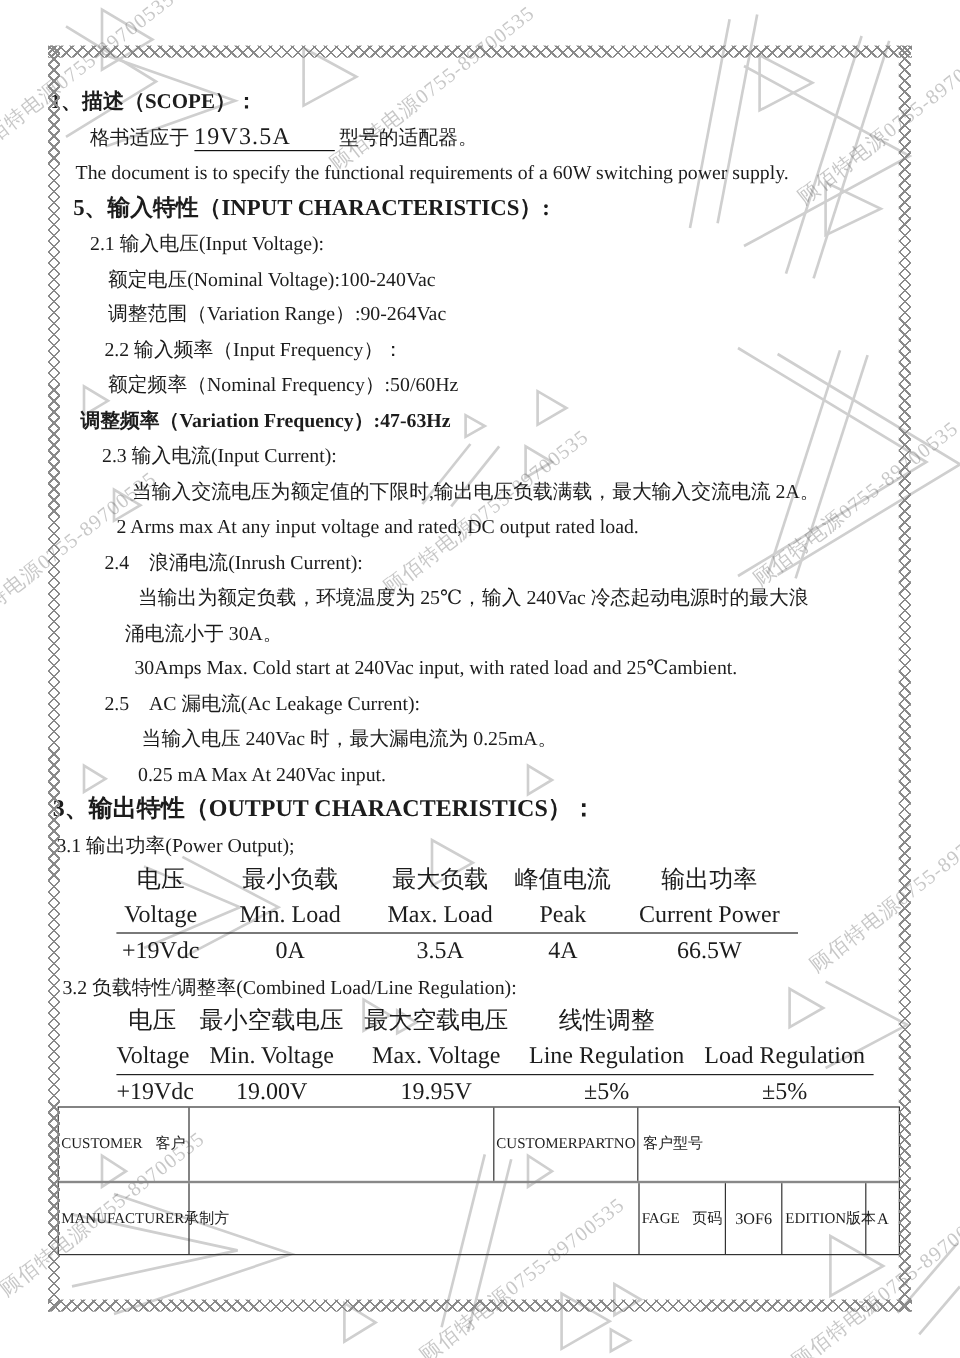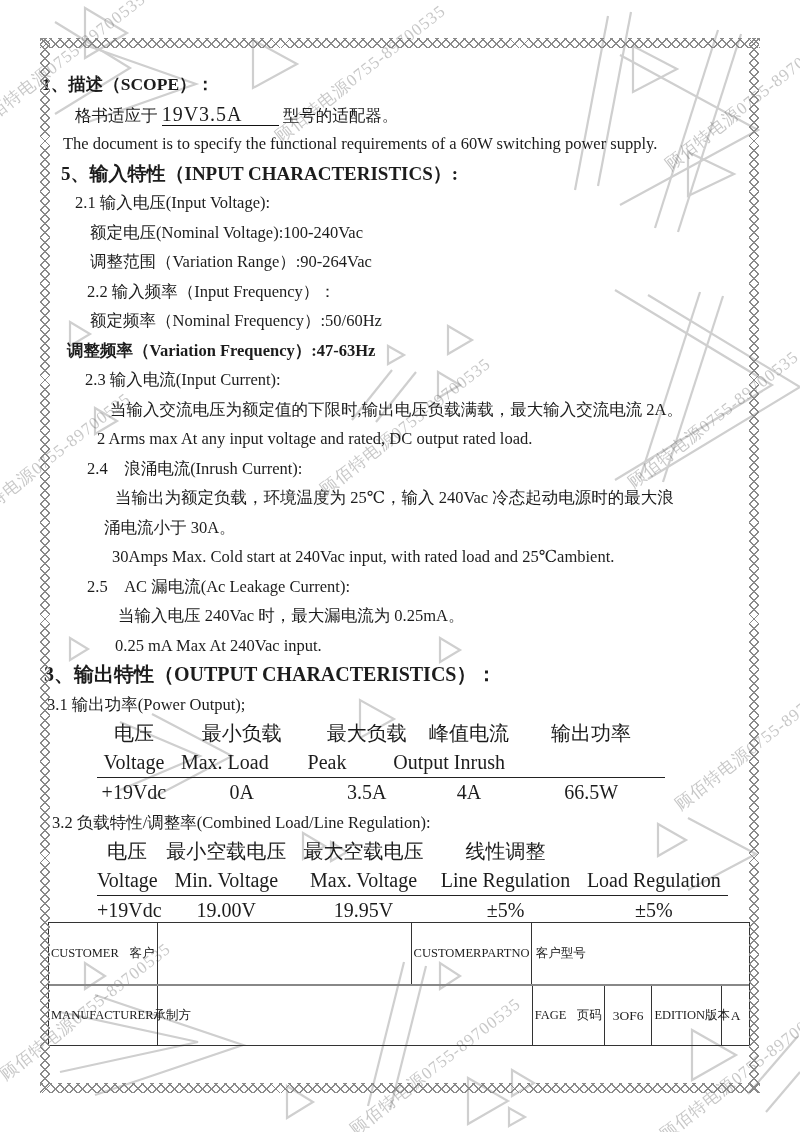--- a/index.html
+++ b/index.html
@@ -159,23 +159,24 @@
     <div class="spec-table t1">
       <div class="t-row cn">
         <div class="t-cell c0">电压</div>
         <div class="t-cell c1">最小负载</div>
         <div class="t-cell c2">最大负载</div>
         <div class="t-cell c3">峰值电流</div>
         <div class="t-cell c4">输出功率</div>
       </div>
       <div class="t-row en">
         <div class="t-cell c0">Voltage</div>
+        <div class="t-cell c1">Min. Load</div>
         <div class="t-cell c2">Max. Load</div>
         <div class="t-cell c3">Peak</div>
-        <div class="t-cell c4">Output Inrush</div>
+        <div class="t-cell c4">Current Power</div>
       </div>
       <div class="t-row">
         <div class="t-cell c0">+19Vdc</div>
         <div class="t-cell c1">0A</div>
         <div class="t-cell c2">3.5A</div>
         <div class="t-cell c3">4A</div>
         <div class="t-cell c4">66.5W</div>
       </div>
     </div>
 

